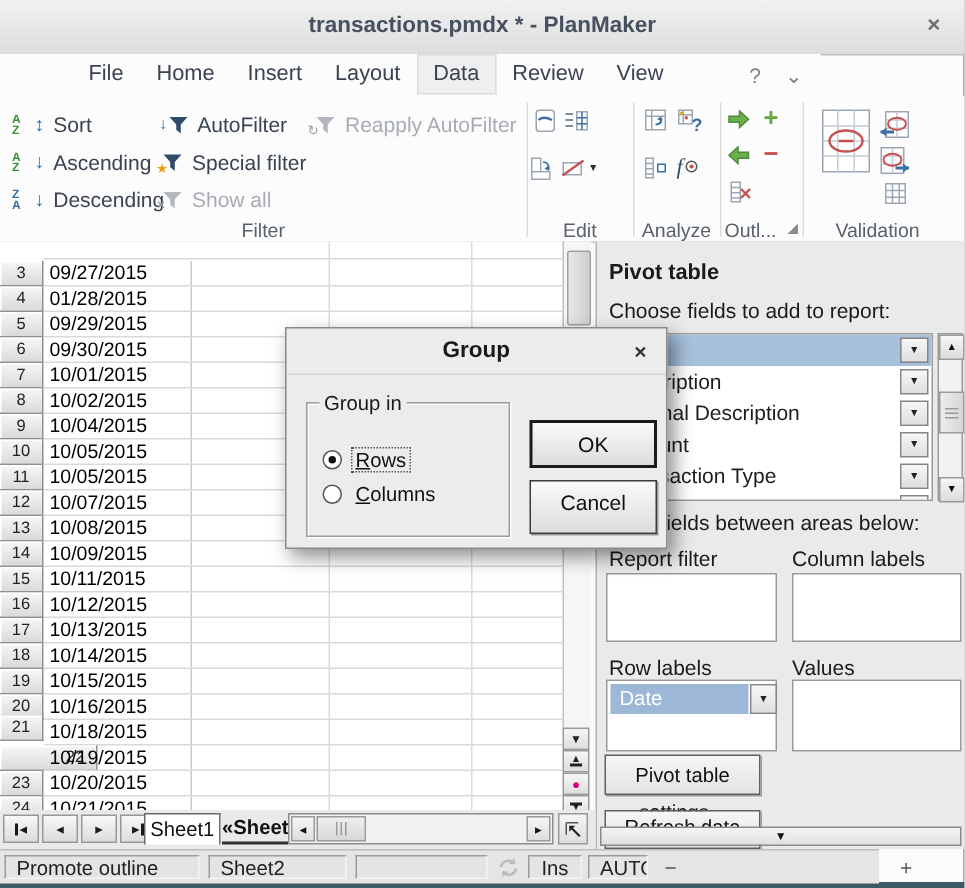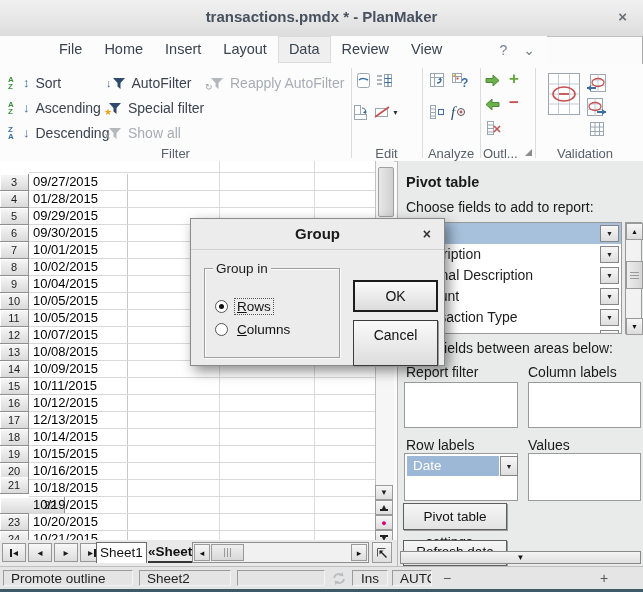--- a/index.html
+++ b/index.html
@@ -108,21 +108,21 @@
   .radio-row{position:absolute;left:10px;display:flex;align-items:center;gap:7px;}
   .radio{width:11px;height:11px;border:1px solid #555;border-radius:50%;background:#fff;
     display:flex;align-items:center;justify-content:center;}
   .radio.checked::after{content:"";width:5px;height:5px;border-radius:50%;background:#111;}
   .radio-label{display:inline-block;font-size:13.5px;color:#111;padding:0 2px;}
   .radio-label::first-letter{text-decoration:underline;}
   .radio-label.focused{outline:1px dotted #555;}
   .dlg-btn{position:absolute;left:162px;width:85px;background:linear-gradient(#fafafa,#dcdcdc);
     font-size:14px;color:#111;text-align:center;box-sizing:border-box;}
   .dlg-ok{top:61px;height:32px;line-height:28px;border:2px solid #1c1c1c;}
-  .dlg-cancel{top:101px;height:46px;line-height:28px;border:1px solid #3c3c3c;box-shadow:1px 1px 0 #999;}
+  .dlg-cancel{top:101px;height:36px;line-height:28px;border:1px solid #3c3c3c;box-shadow:1px 1px 0 #999;}
   
   .tabbar{position:absolute;left:0;top:540px;width:397px;height:26px;background:#e9e9e9;z-index:5;}
   .nav-btn{position:absolute;top:3px;width:24px;height:19px;background:linear-gradient(#f8f8f8,#dcdcdc);
     border:1px solid #979797;box-sizing:border-box;display:flex;align-items:center;justify-content:center;
     gap:1px;font-size:10px;color:#1a1a1a;}
   .nav-bar{display:inline-block;width:2px;height:8px;background:#1a1a1a;}
   .sheet-tab{position:absolute;top:2px;height:21px;box-sizing:border-box;font-size:13.5px;color:#111;
     text-align:center;line-height:20px;}
   .sheet-tab.active{background:#ffffff;border:1px solid #6b6b6b;border-bottom:none;}
   .sheet-tab.partial{font-weight:bold;border-bottom:2px solid #333;overflow:hidden;white-space:nowrap;}
@@ -132,21 +132,21 @@
     border:1px solid #9a9a9a;box-sizing:border-box;display:flex;align-items:center;justify-content:center;
     font-size:9px;color:#111;}
   .hs-thumb{position:absolute;left:18px;top:1px;width:33px;height:17px;
     background:linear-gradient(#efefef,#d8d8d8);border:1px solid #9a9a9a;box-sizing:border-box;
     display:flex;align-items:center;justify-content:center;gap:2px;}
   .hs-thumb i{display:block;width:1px;height:9px;background:#9a9a9a;}
   .select-btn{position:absolute;left:372px;top:2px;width:20px;height:21px;
     background:linear-gradient(#f6f6f6,#dedede);border:1px solid #9a9a9a;box-sizing:border-box;
     display:flex;align-items:center;justify-content:center;}
   
-  .statusbar{position:absolute;left:0;top:566px;width:643px;height:22px;background:#e5e5e5;
+  .statusbar{position:absolute;left:0;top:566px;width:586px;height:22px;background:#e5e5e5;
     border-top:1px solid #bdbdbd;z-index:5;font-size:13.5px;color:#222;}
   .scell{position:absolute;top:3px;height:16px;line-height:16px;background:#e4e4e4;
     border:1px solid;border-color:#9b9b9b #f4f4f4 #f4f4f4 #9b9b9b;box-sizing:border-box;
     padding-left:7px;overflow:hidden;white-space:nowrap;}
   .scell.center{text-align:center;padding-left:0;}
   .zoom-minus,.zoom-plus{position:absolute;top:3px;font-size:14px;color:#555;}
   .bottom-strip{position:absolute;left:0;top:588px;width:643px;height:4px;background:#3e5a66;}
 </style>
 </head>
 <body>
@@ -417,21 +417,21 @@
       <div class="row-num" style="top: 217px;">15</div>
       <div class="row-line" style="top: 217px;">
         <span class="date">10/11/2015</span>
       </div>
       <div class="row-num" style="top: 234px;">16</div>
       <div class="row-line" style="top: 234px;">
         <span class="date">10/12/2015</span>
       </div>
       <div class="row-num" style="top: 251px;">17</div>
       <div class="row-line" style="top: 251px;">
-        <span class="date">12/13/2015</span>
+        <span class="date">10/13/2015</span>
       </div>
       <div class="row-num" style="top: 268px;">18</div>
       <div class="row-line" style="top: 268px;">
         <span class="date">10/14/2015</span>
       </div>
       <div class="row-num" style="top: 285px;">19</div>
       <div class="row-line" style="top: 285px;">
         <span class="date">10/15/2015</span>
       </div>
       <div class="row-num" style="top: 302px;">20</div>

